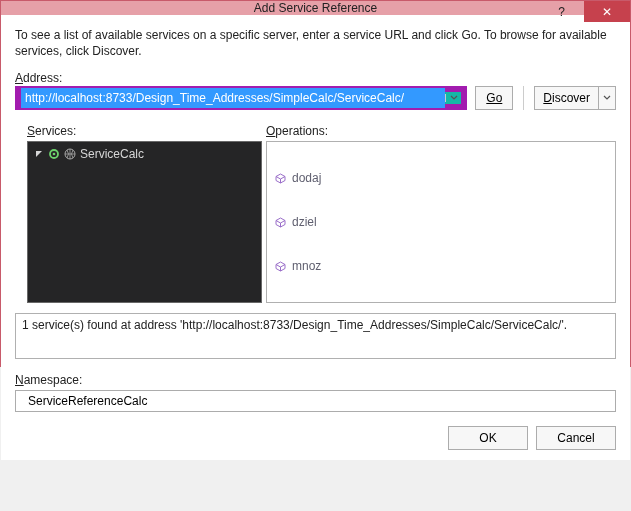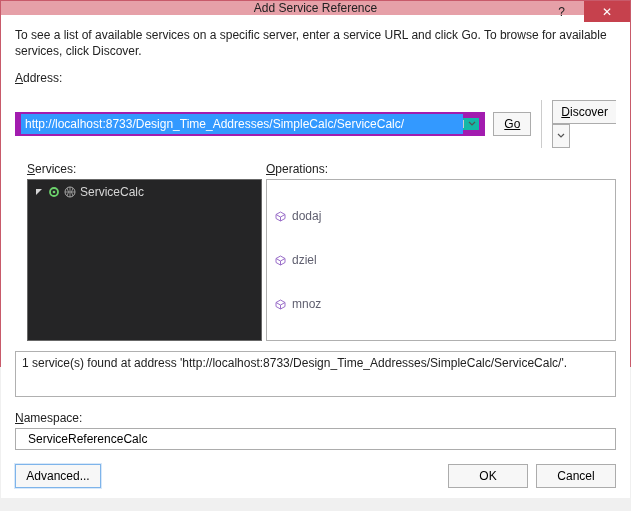--- a/index.html
+++ b/index.html
@@ -10,30 +10,30 @@
   .titlebar { height: 30px; background: #e6a0a8; display: flex; align-items: center; position: relative; }
   .titlebar-title { flex: 1; text-align: center; color: #222; font-size: 12px; }
   .titlebar-btns { position: absolute; right: 0; top: 0; display: flex; }
   .titlebar-btn { width: 45px; height: 21px; display: flex; align-items: center; justify-content: center; font-size: 12px; color: #222; }
   .titlebar-btn.close { background: #c6414d; color: #fff; width: 46px; }
   
   .client { flex: 1; padding: 12px 14px 10px 14px; display: flex; flex-direction: column; background: #fff; color: #222; }
   
   .intro { font-size: 12px; line-height: 1.35; margin-bottom: 12px; }
   
-  .label { font-size: 12px; margin-bottom: 15px; }
+  .label { font-size: 12px; margin-bottom: 1px; }
   .underline { text-decoration: underline; }
   
   .address-row { display: flex; gap: 8px; align-items: center; margin-bottom: 14px; }
   .address-combo { flex: 1; height: 24px; border: 6px solid #a21caf; display: flex; align-items: center; background: #14b8a6; }
   .address-combo input { flex: 1; border: none; outline: none; padding: 0 4px; height: 20px; font-size: 12px; font-family: inherit; background: #3399ff; color: #fff; }
   .address-combo input::selection { background: #3399ff; color: #fff; }
   .combo-drop { width: 16px; display: flex; align-items: center; justify-content: center; border-left: 1px solid #ccc; }
   .btn { height: 24px; border: 1px solid #acacac; background: #f7f7f7; font-size: 12px; padding: 0 10px; min-width: 38px; font-family: inherit; cursor: pointer; }
-  .discover-wrap { display: flex; flex-direction: column; }
+  .discover-wrap { display: flex; }
   .btn.discover { border-right: none; padding: 0 8px; }
   .btn.discover-drop { min-width: 0; width: 18px; padding: 0; border-left: 1px solid #acacac; display: flex; align-items: center; justify-content: center; }
   .sep-v { width: 1px; background: #ccc; align-self: stretch; margin: 0 2px; }
   
   .panes { display: flex; gap: 4px; margin-bottom: 10px; padding-left: 12px; }
   .pane-col { display: flex; flex-direction: column; }
   .pane-col.left { width: 235px; }
   .pane-col.right { flex: 1; }
   .pane-title { font-size: 12px; margin-bottom: 3px; }
   .tree { height: 162px; border: 1px solid #686868; background: #252526; color: #d6d6d6; overflow: auto; padding: 2px 0; }
@@ -157,20 +157,19 @@
     </div>
 
     <div class="status-box">
       <span>1 service(s) found at address 'http://localhost:8733/Design_Time_Addresses/SimpleCalc/ServiceCalc/'.</span>
     </div>
 
     <div class="label ns-label"><span class="underline">N</span><span>amespace:</span></div>
     <input class="ns-input" type="text" value="ServiceReferenceCalc" style="">
 
     <div class="footer">
-      <button class="btn advanced">Advanced...</button>
       <div class="spacer"></div>
       <button class="btn ok">OK</button>
       <button class="btn cancel">Cancel</button>
     </div>
 
   </div>
 </div>
 
 </body></html>

